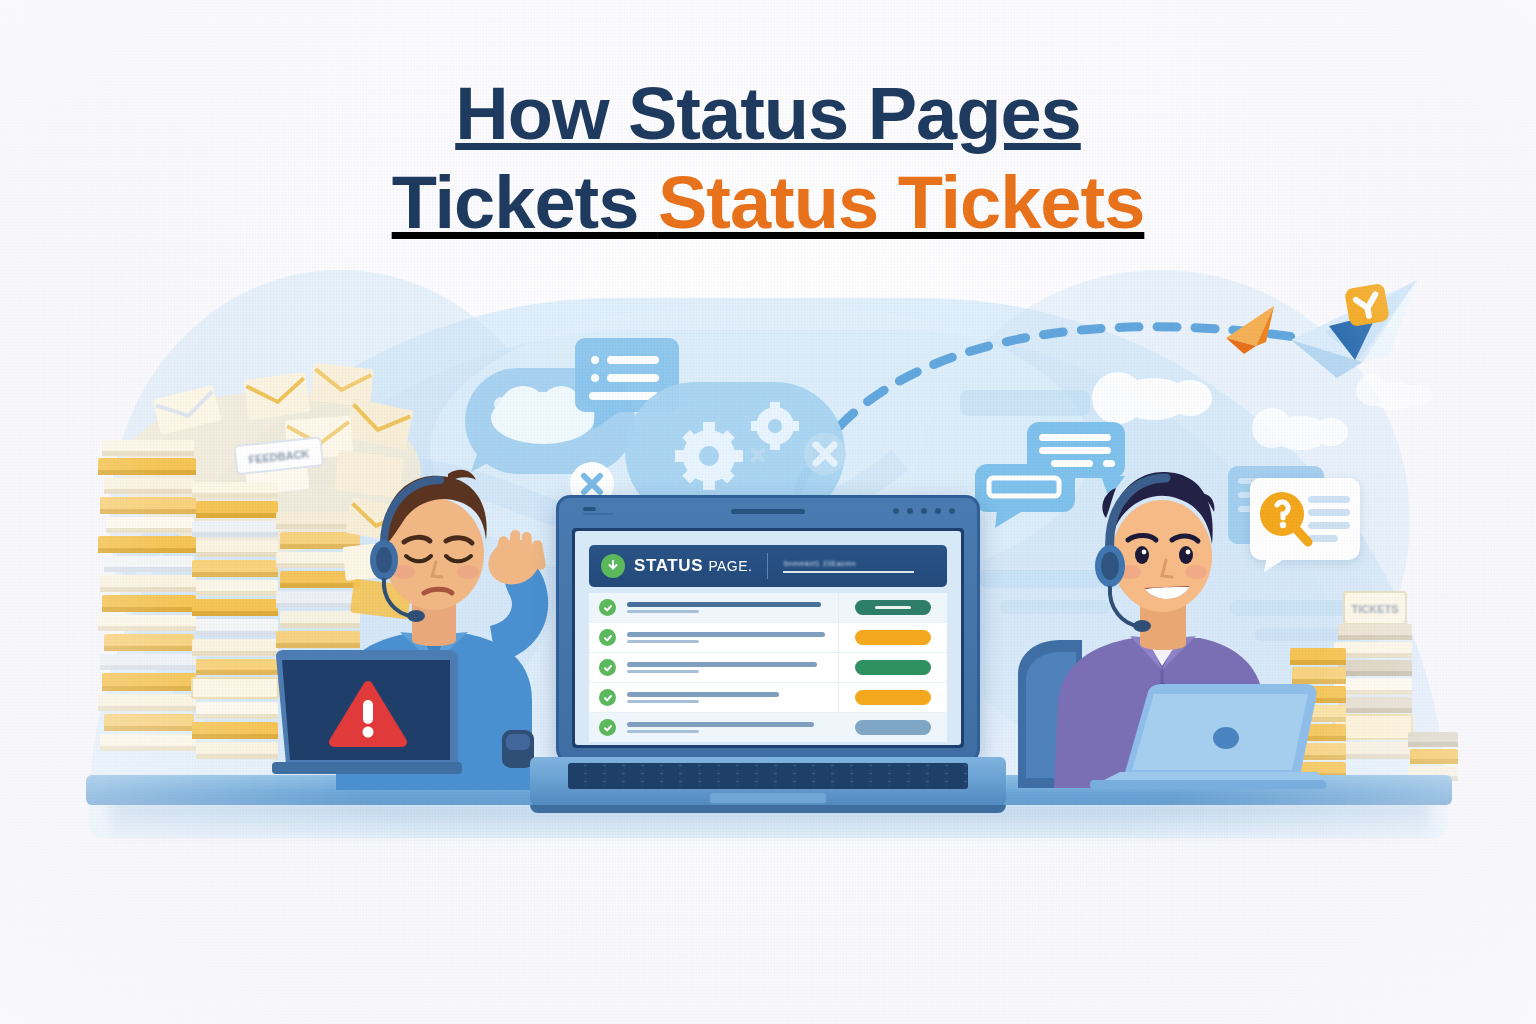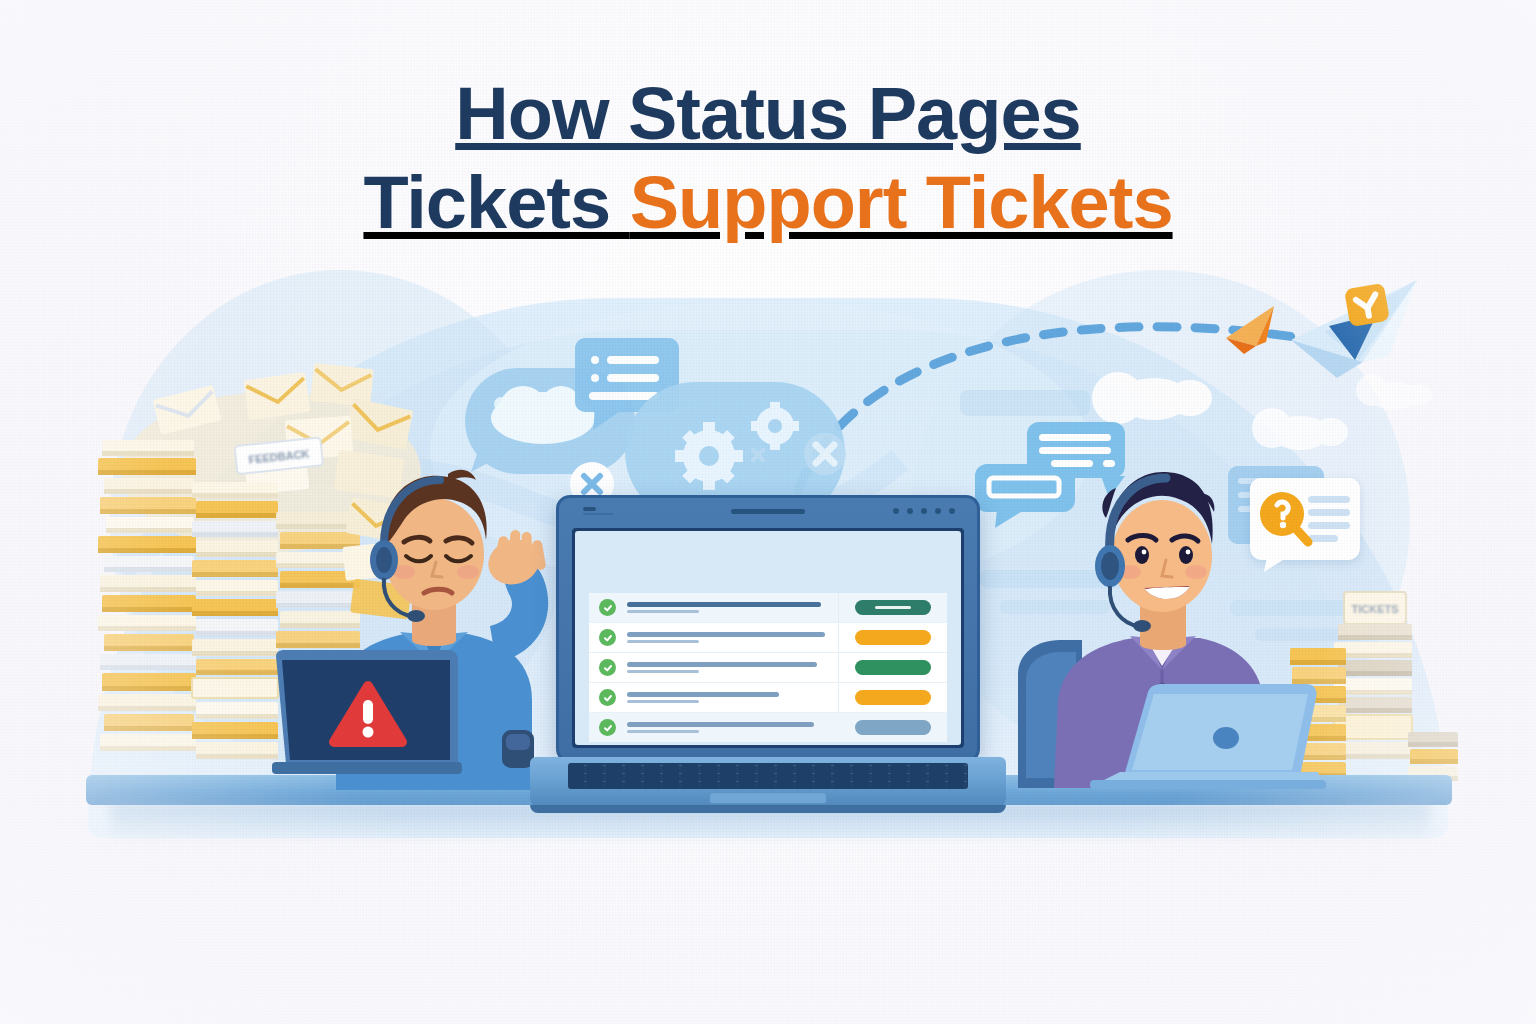--- a/index.html
+++ b/index.html
@@ -134,21 +134,21 @@
   .pill{width:76px;height:15px;border-radius:9px;display:flex;align-items:center;justify-content:center;}
   .pill i{display:block;width:36px;height:3px;background:#fff;opacity:.9;border-radius:2px;}
 </style>
 </head>
 <body>
 
 <div class="stage">
 
   <div class="title">
     <span class="line l1">How Status Pages</span>
-    <span class="line l2"><span class="navy">Tickets </span><span class="orange">Support Tickets</span></span>
+    <span class="line l2"><span class="navy">Tickets </span><span class="orange">Status Tickets</span></span>
   </div>
 
   <div class="scene">
 
     <div class="backdrop"></div>
     <div class="backdrop2"></div>
 
     <svg width="1536" height="600" style="position:absolute;left:0;top:0">
       <ellipse cx="340" cy="250" rx="230" ry="250" fill="#cfe5f7" opacity=".45"></ellipse>
       <ellipse cx="1160" cy="250" rx="250" ry="250" fill="#cfe5f7" opacity=".40"></ellipse>
@@ -578,20 +578,33 @@
         <div class="dots">
           <i></i>
             <i></i>
             <i></i>
             <i></i>
             <i></i>
         </div>
         <div class="bezel">
           <div class="screen">
 
+            <div class="sp-head">
+              <div class="sp-dl">
+                <svg width="14" height="14" viewBox="0 0 14 14">
+                  <path d="M7 2 L7 9 M3.5 6 L7 9.6 L10.5 6" stroke="#ffffff" stroke-width="2" fill="none" stroke-linecap="round" stroke-linejoin="round"></path>
+                </svg>
+              </div>
+              <div class="sp-title"><span>STATUS</span> <span class="thin">PAGE</span><span class="thin">.</span></div>
+              <div class="sp-div"></div>
+              <div class="sp-blur">
+                <div class="t">Snmmkxt1 23Eaomn</div>
+                <div class="u"></div>
+              </div>
+            </div>
 
             <div class="sp-body">
               <div class="sp-row alt">
                 <div class="chk">
                   <svg width="10" height="10" viewBox="0 0 10 10">
                       <path d="M2 5.2 L4.2 7.4 L8 3" stroke="#fff" stroke-width="2" fill="none" stroke-linecap="round" stroke-linejoin="round"></path>
                     </svg>
                 </div>
                 <div class="sp-lines">
                   <div class="b1" style="width:92%;background:#466f99"></div>

